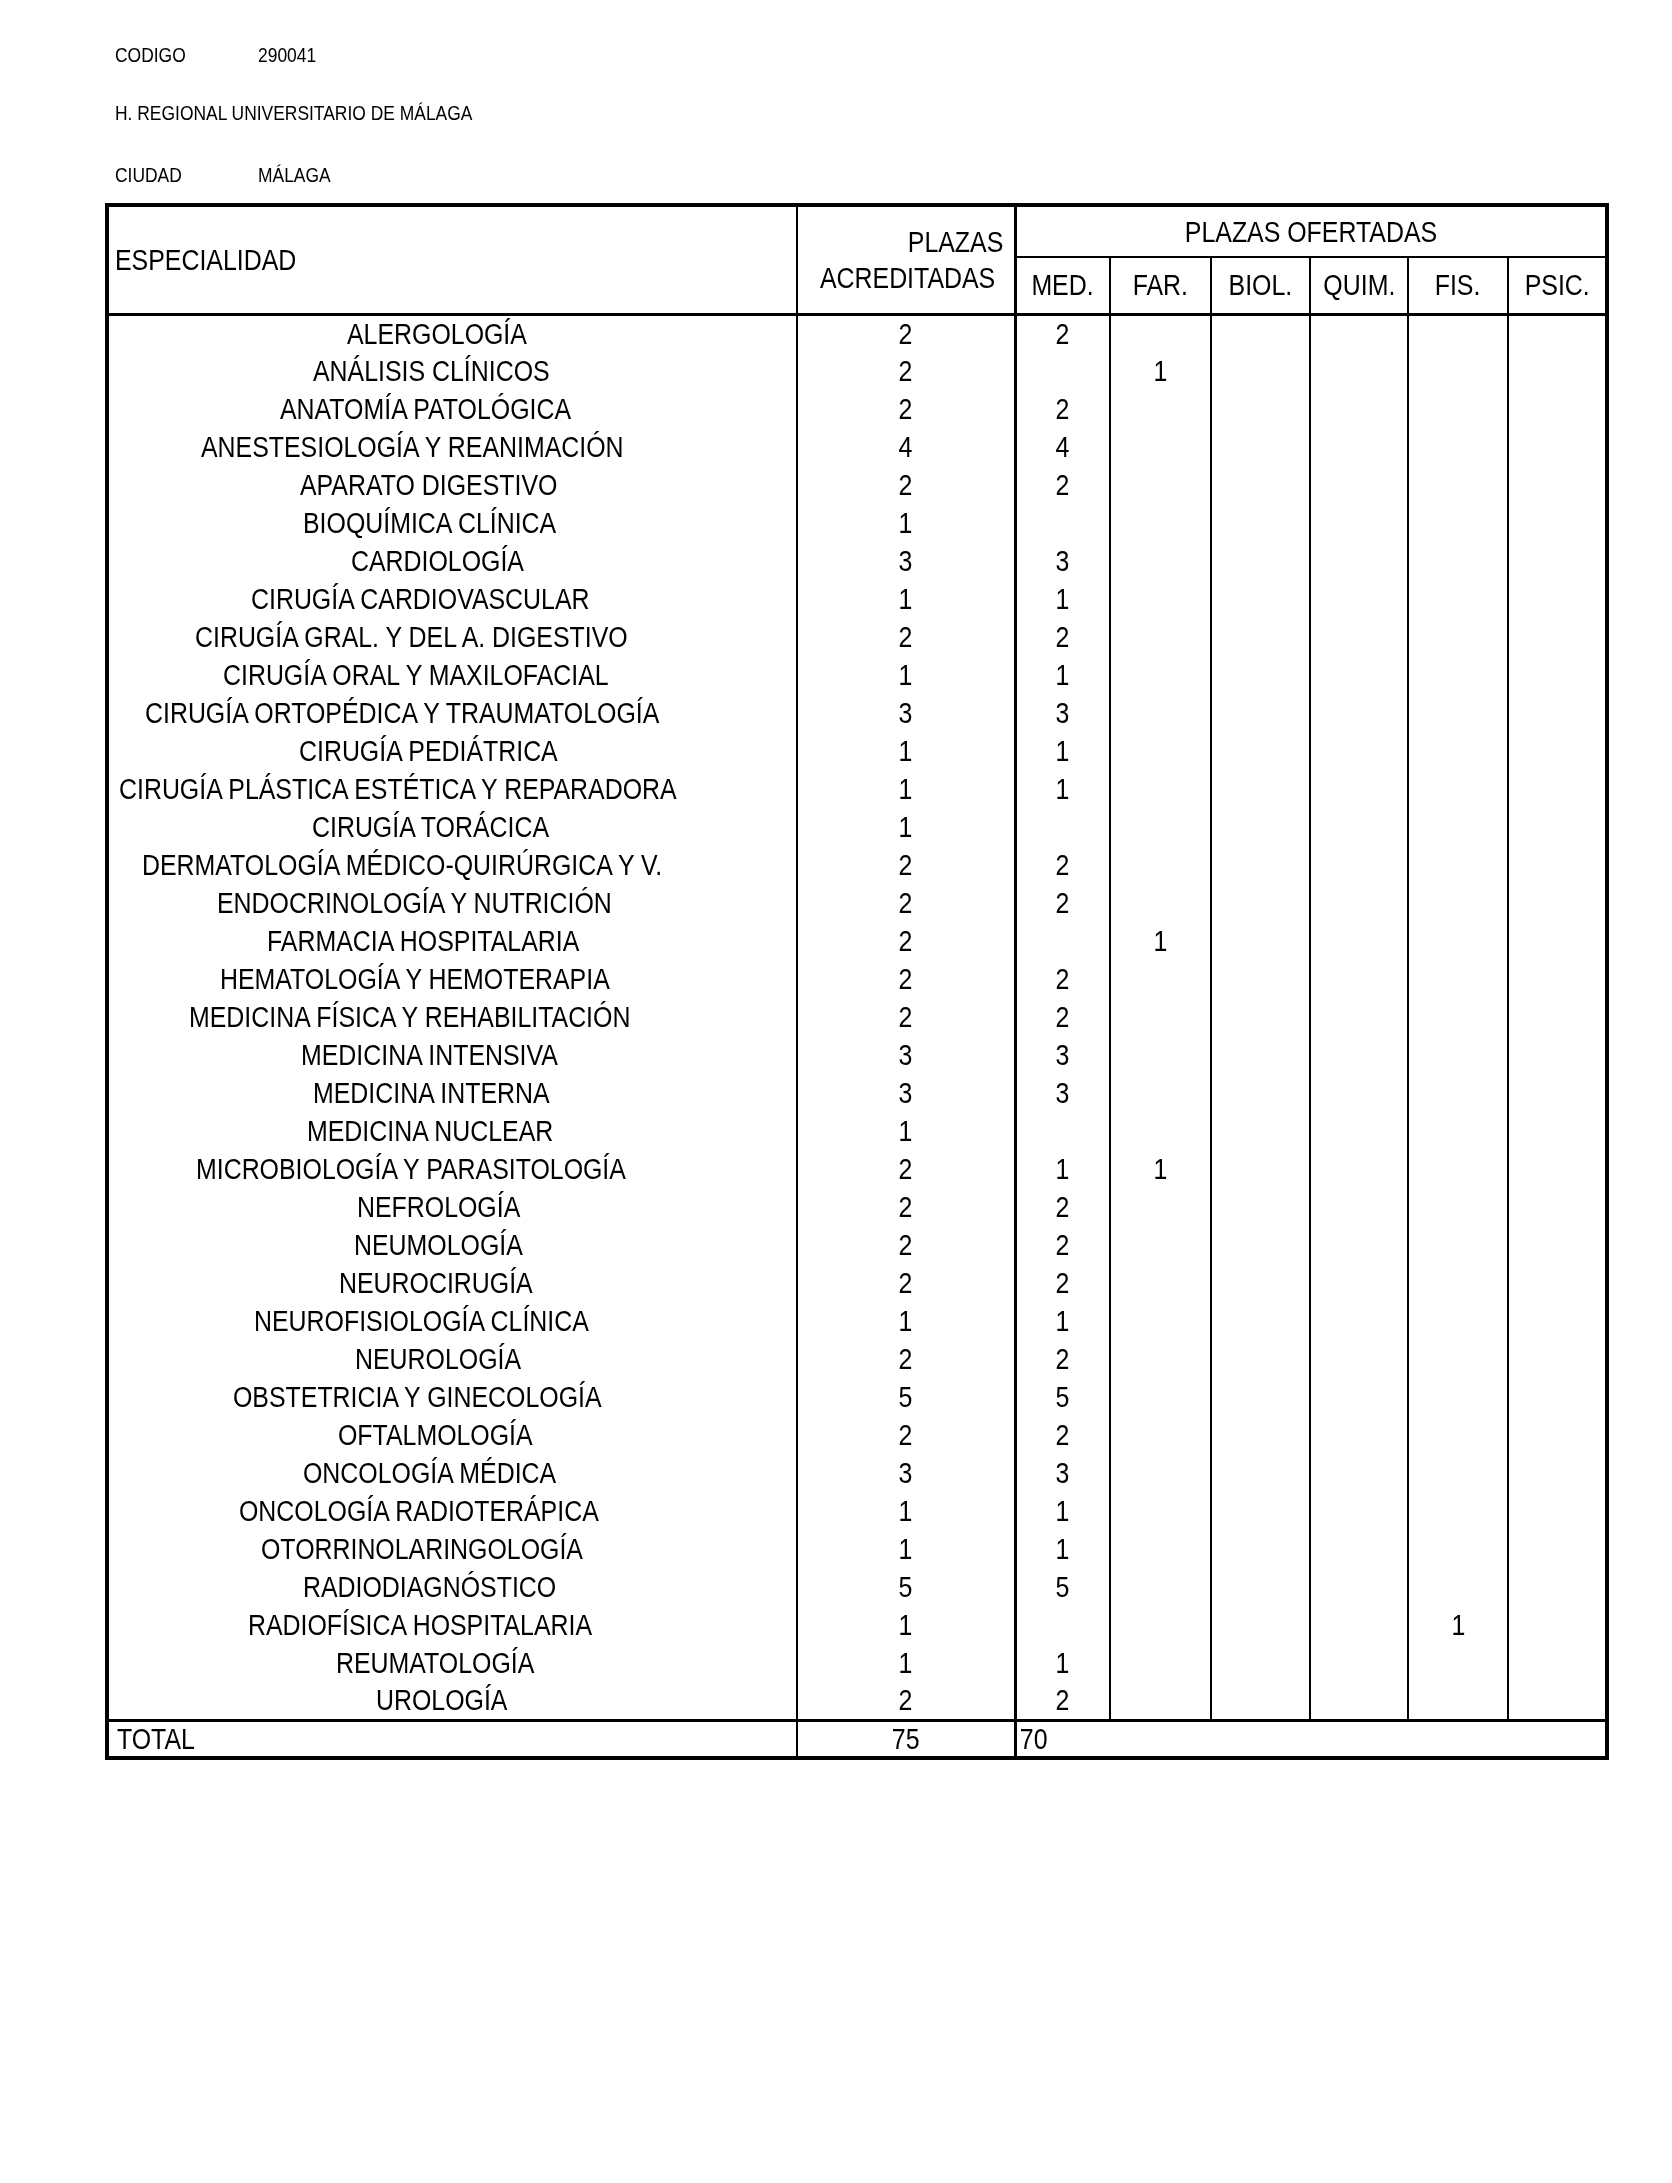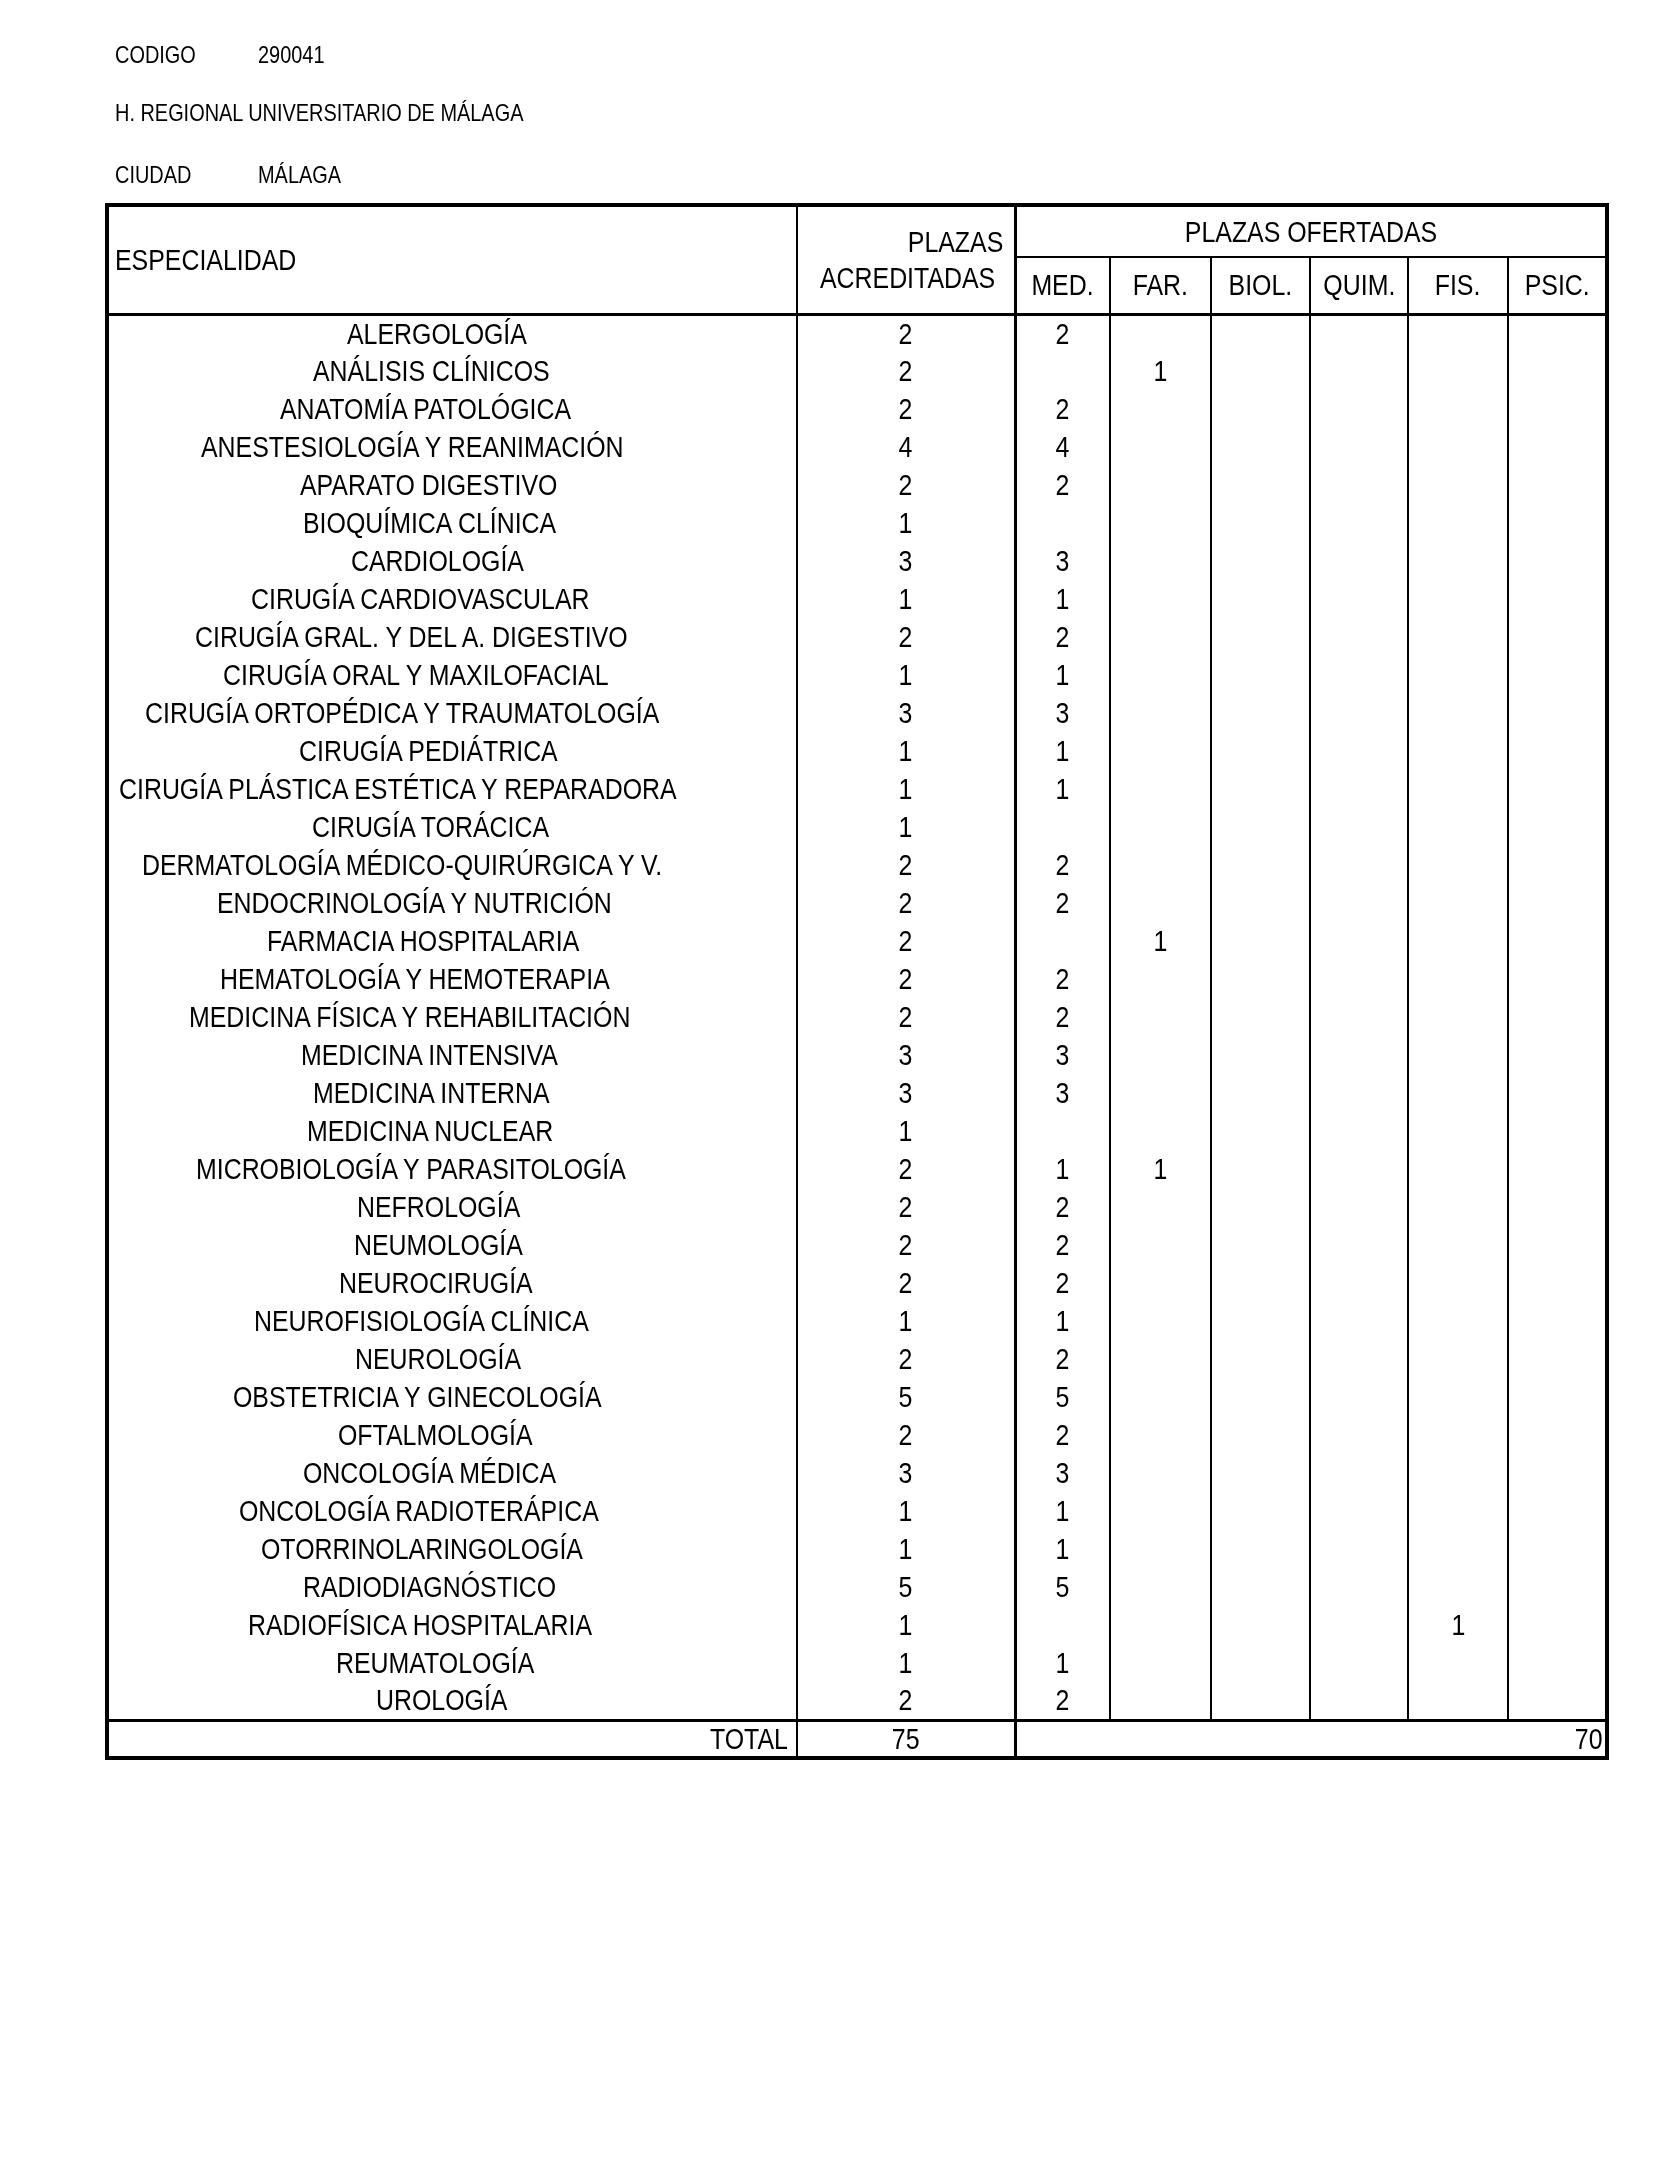--- a/index.html
+++ b/index.html
@@ -4,21 +4,21 @@
 <style>
   html,body{margin:0;padding:0;}
   body{
     width:1672px;height:2183px;background:#ffffff;color:#000;
     font-family:"Liberation Sans",sans-serif;position:relative;overflow:hidden;
   }
   
   .t{display:inline-block;transform:scaleX(0.83);transform-origin:50% 50%;white-space:nowrap;}
   .tl{transform-origin:0 50%;}
 
-  .hline{position:absolute;left:115px;font-size:24px;line-height:37px;white-space:nowrap;}
+  .hline{position:absolute;left:115px;font-size:21px;line-height:37px;white-space:nowrap;}
   .lbl{width:143px;}
 
   table.plazas{
     position:absolute;left:105px;top:203px;width:1501px;
     border-collapse:collapse;table-layout:fixed;
     border:4.7px solid #000;
   }
   th,td{padding:0;vertical-align:middle;font-weight:normal;font-size:30px;color:#000;}
   thead tr.r1{height:52px;}
   thead tr.r2{height:57px;}
@@ -27,21 +27,21 @@
   .ofe-h{border-bottom:2.4px solid #000;}
   th.sub{border-left:2.4px solid #000;border-bottom:3.9px solid #000;}
   th.sub.medcol{border-left:3.1px solid #000;}
 
   tbody tr{height:38px;}
   td.esp{text-align:center;padding-left:5.5px;border-right:2.4px solid #000;margin-top:40px;}
   td.num{text-align:center;border-left:2.4px solid #000;}
   td.medcol{border-left:3.1px solid #000;}
 
   tfoot tr{height:35px;}
-  tfoot td{border-top:3.9px solid #000;text-align:right;}
+  tfoot td{border-top:3.9px solid #000;text-align:left;}
   tfoot td.num{border-left:2.4px solid #000;}
   tfoot td.merged{border-left:3.1px solid #000;margin-left:27px;}
 </style>
 </head>
 <body>
 
 <div class="hline" style="top:36px">
   <span class="t tl lbl">CODIGO</span><span class="t tl">290041</span>
 </div>
 <div class="hline" style="top:94px">

